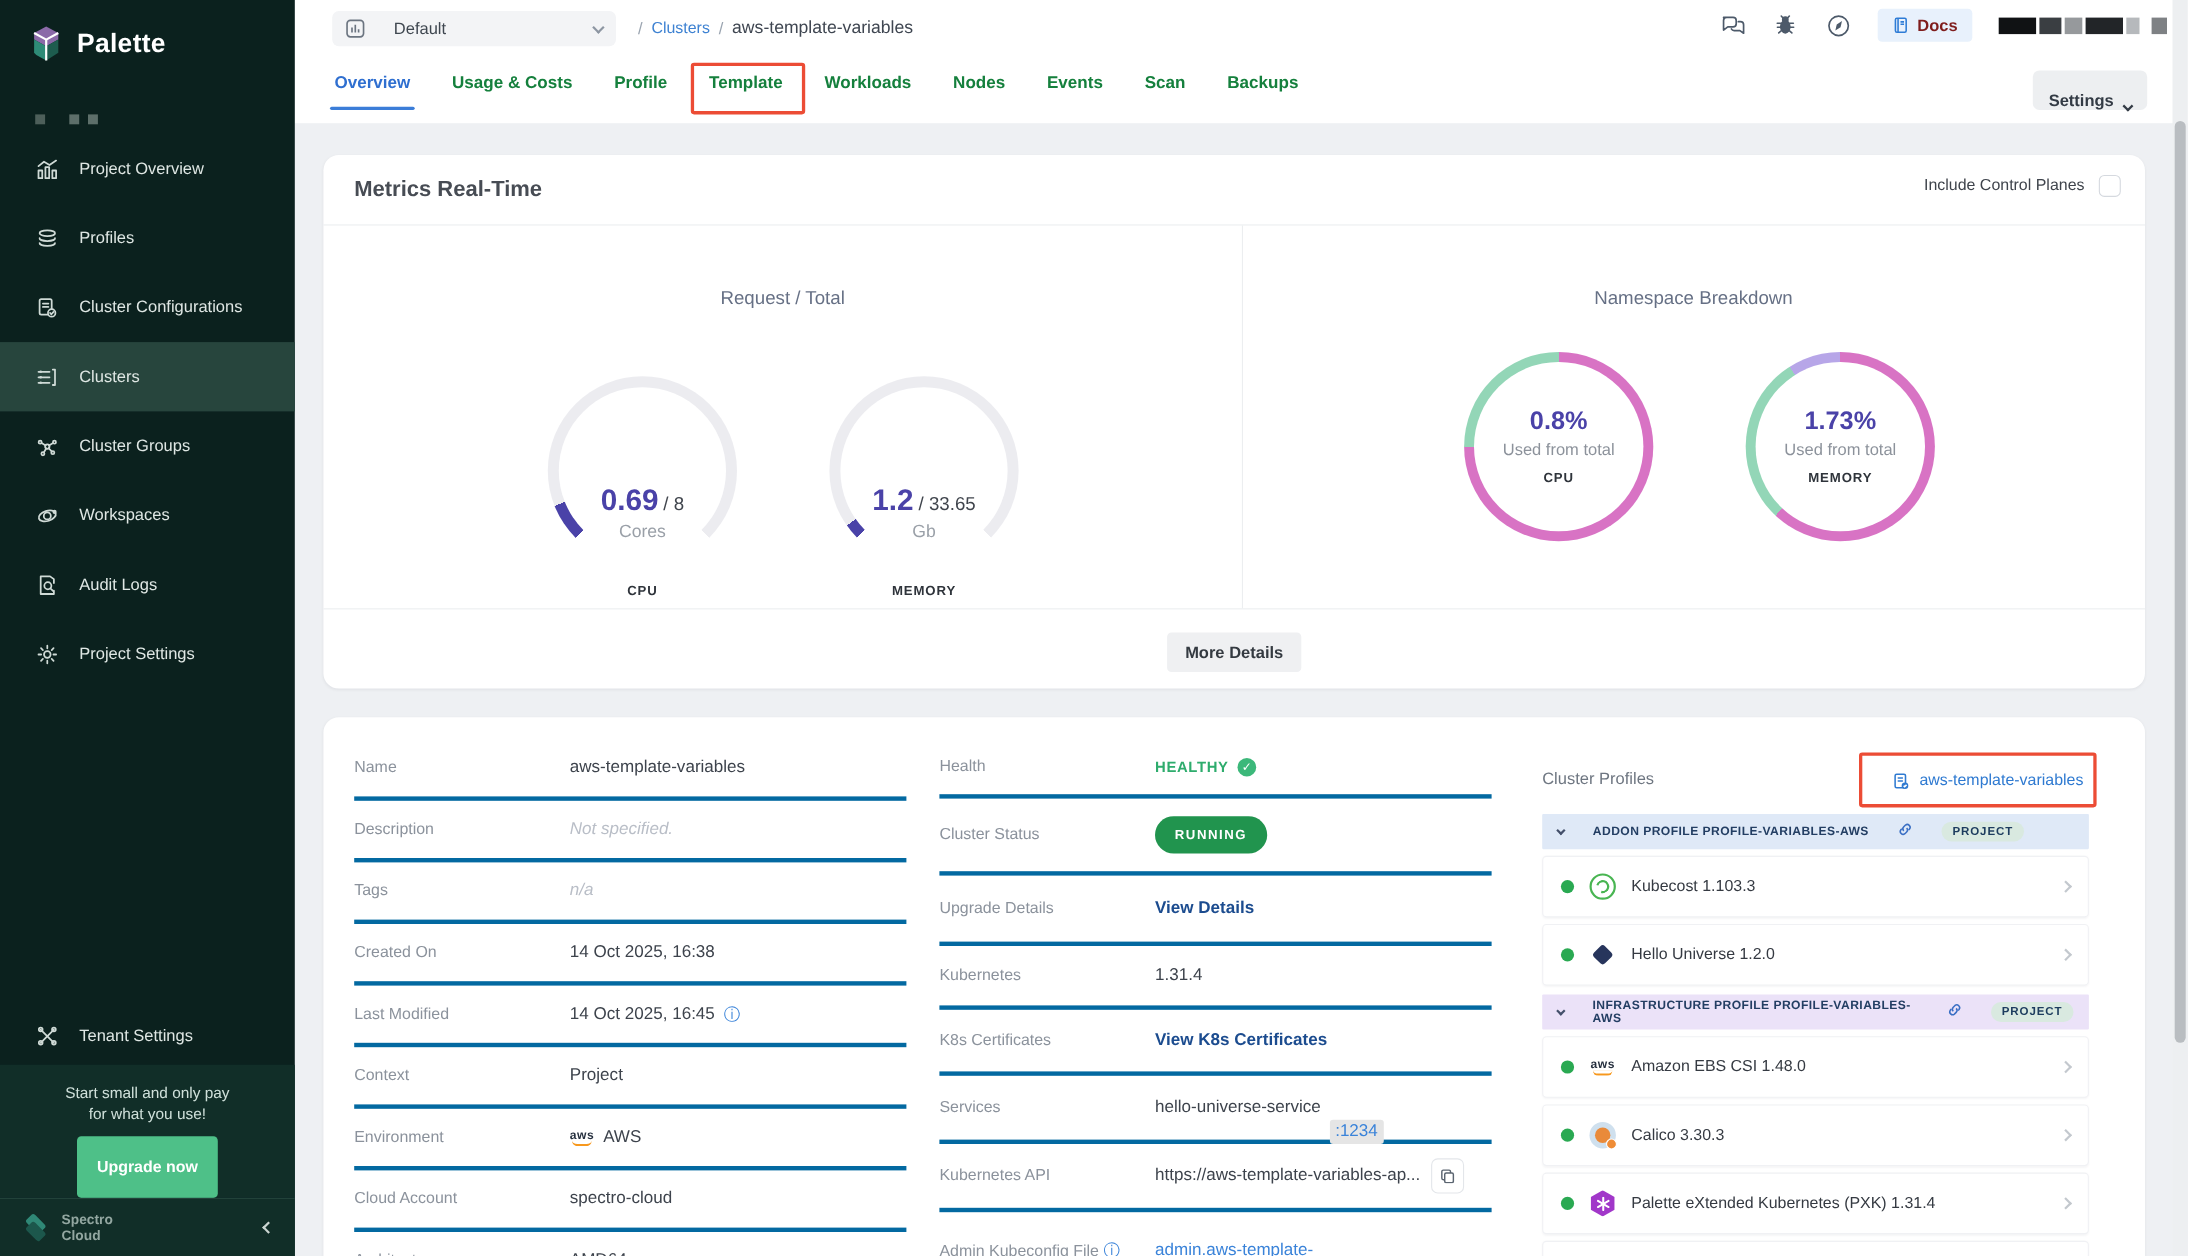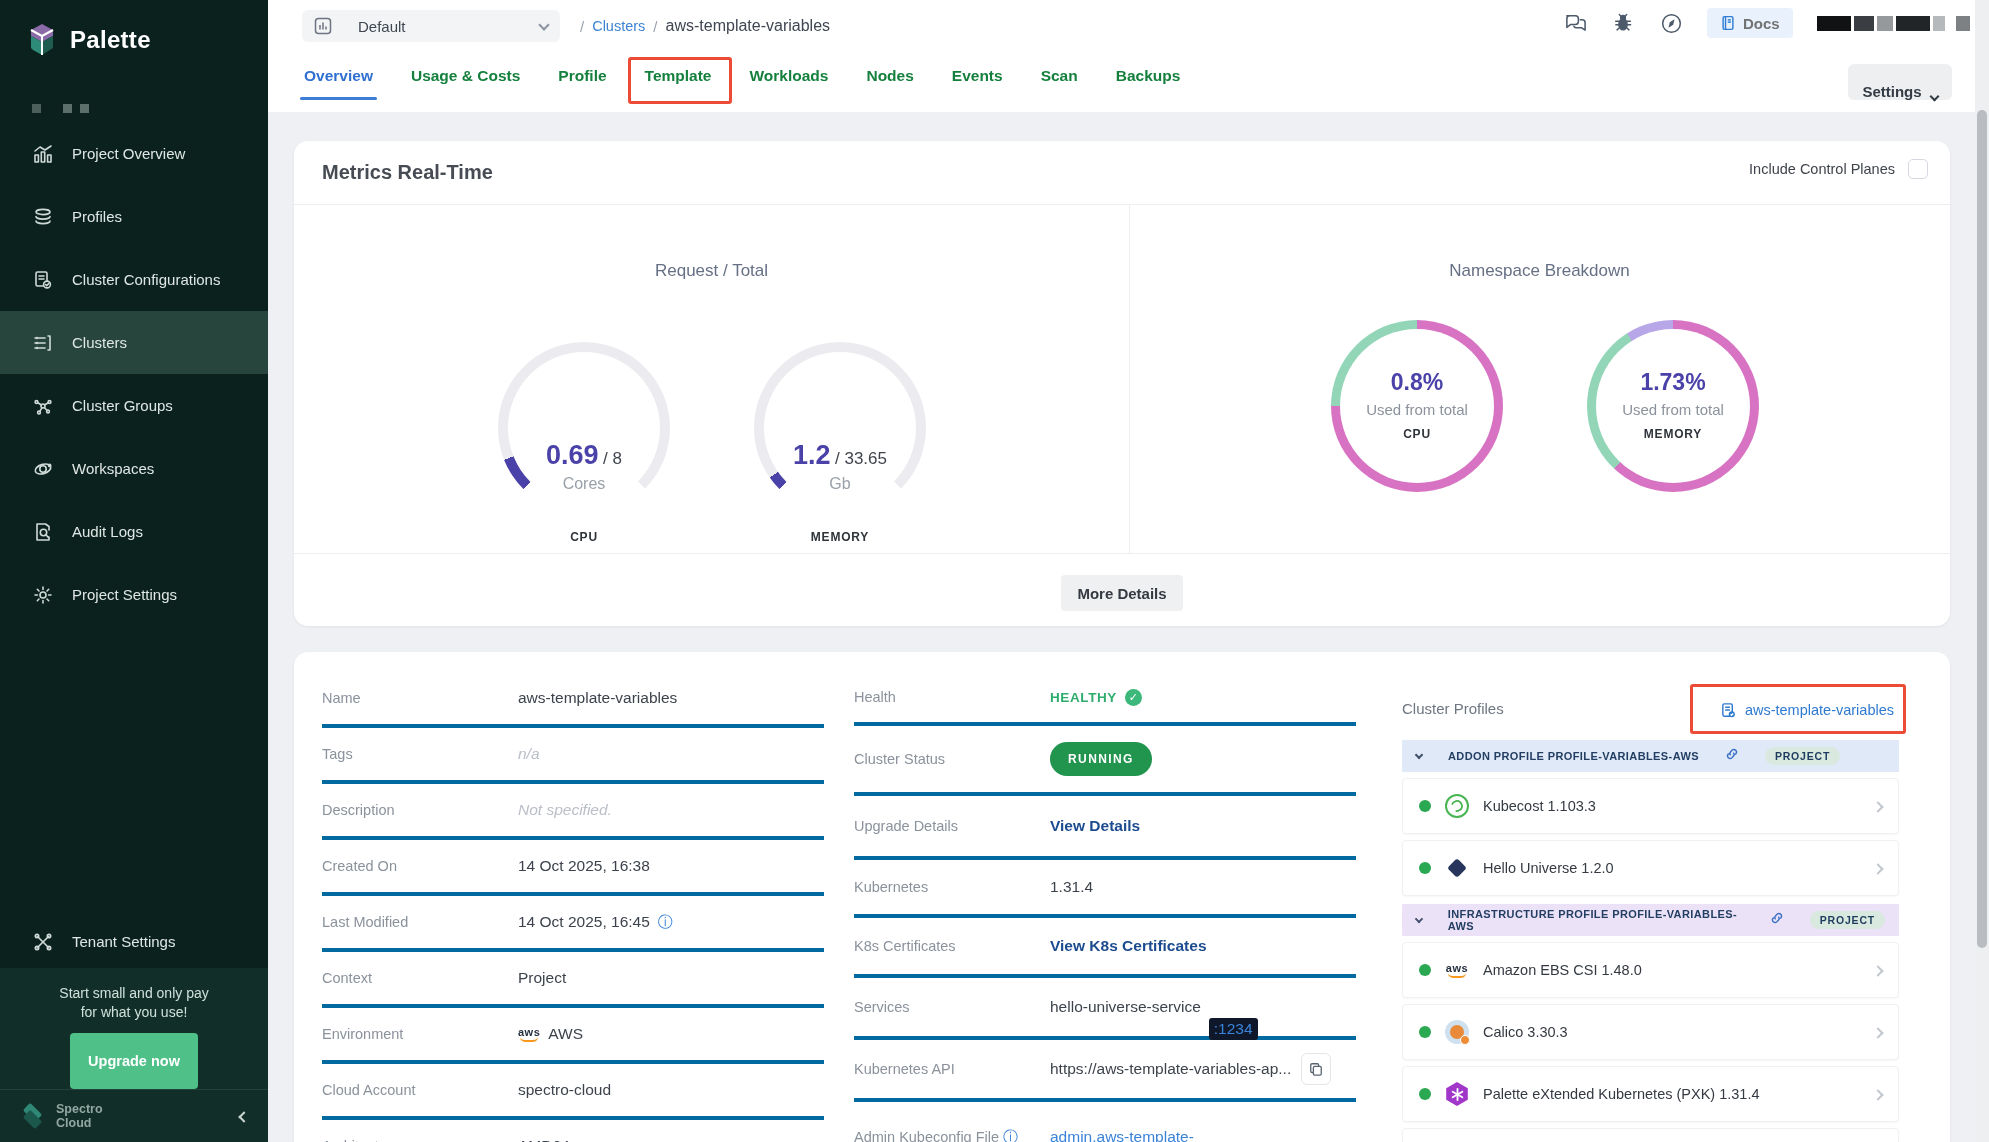--- a/index.html
+++ b/index.html
@@ -41,21 +41,21 @@
   .topbar { position:absolute; left:268px; top:0; width:1721px; height:112px; background:#fff; }
   .proj-select { position:absolute; left:34px; top:10px; width:258px; height:32px; background:#f3f4f6; border-radius:6px; display:flex; align-items:center; gap:26px; padding:0 12px; cursor:pointer; }
   .proj-select .plabel { font-size:15px; color:#3f4750; flex:1; }
   .crumbs { position:absolute; left:312px; top:10px; height:32px; display:flex; align-items:center; gap:8px; font-size:14.5px; }
   .crumb-sep { color:#9aa4b0; font-size:15px; }
   .crumb-link { color:#3e82d2; cursor:pointer; }
   .crumb-cur { color:#3f4651; font-size:16px; }
   .top-icons { position:absolute; top:8px; left:1295px; display:flex; align-items:center; gap:24px; }
   .tico { width:24px; height:24px; display:flex; align-items:center; justify-content:center; cursor:pointer; }
   .tico svg { stroke:#4d5a6a; fill:none; stroke-width:1.6; stroke-linecap:round; stroke-linejoin:round; }
-  .docs-btn { display:flex; align-items:center; gap:7px; background:#e8f1fc; border:none; border-radius:4px; height:30px; padding:0 13px; color:#737373; font-size:15px; font-weight:600; cursor:pointer; font-family:inherit; }
+  .docs-btn { display:flex; align-items:center; gap:7px; background:#e8f1fc; border:none; border-radius:4px; height:30px; padding:0 13px; color:#7f1d1d; font-size:15px; font-weight:600; cursor:pointer; font-family:inherit; }
   .docs-btn svg { stroke:#2e7cd6; fill:none; stroke-width:1.6; }
   .redact { display:flex; align-items:center; gap:3px; }
   .redact i { display:block; height:15px; }
 
   
   .tabs { position:absolute; left:34px; top:48px; display:flex; gap:34px; align-items:center; height:56px; }
   .tab { position:relative; font-size:15.5px; color:#15803d; font-weight:600; padding:0 2px; cursor:pointer; height:56px; display:flex; align-items:center; }
   .tab.active { color:#2f6fd0; }
   .tab.active::after { content:""; position:absolute; left:-2px; right:-2px; bottom:4px; height:3px; background:#3b7dd8; border-radius:2px; }
   .settings-btn { position:absolute; left:1580px; top:64px; width:104px; height:36px; background:#edeff1; border:none; border-radius:6px; font-size:15px; color:#333b45; font-weight:600; display:flex; align-items:flex-end; justify-content:center; gap:9px; cursor:pointer; font-family:inherit; }
@@ -106,21 +106,21 @@
   .dcol-mid { left:560px; width:502px; }
   .dlabel { width:196px; font-size:14.5px; color:#8b929c; flex:none; }
   .dvalue { font-size:15.5px; color:#3d434c; display:flex; align-items:center; gap:8px; }
   .muted { color:#b9bec7; font-style:italic; }
   .navy-link { color:#1c4c8f; font-weight:700; cursor:pointer; }
   .blue-link { color:#3a83d9; cursor:pointer; }
   .info-i { color:#3a83d9; font-size:15px; cursor:pointer; font-style:normal; }
   .healthy { color:#2eac6d; font-weight:700; font-size:13.5px; letter-spacing:.6px; }
   .check-circle { width:17px; height:17px; background:#3cb87a; border-radius:50%; color:#fff; font-size:11px; display:flex; align-items:center; justify-content:center; }
   .running-pill { background:#21944e; color:#fff; font-size:12px; font-weight:700; letter-spacing:1.4px; padding:10px 18px; border-radius:19px; }
-  .port-chip { color:#3a83d9; background:#0f172a; padding:2px 5px; border-radius:3px; cursor:pointer;margin-top:44px; }
+  .port-chip { color:#3a83d9; background:#e5e5e5; padding:2px 5px; border-radius:3px; cursor:pointer;margin-top:44px; }
   .copy-btn { width:30px; height:32px; border:1px solid #e3e6ea; border-radius:6px; background:#fff; display:flex; align-items:center; justify-content:center; cursor:pointer; margin-left:2px; }
   .copy-btn svg { stroke:#5a6470; fill:none; stroke-width:1.5; }
   .aws-logo { display:inline-flex; flex-direction:column; align-items:center; line-height:10px; }
   .aws-logo b { font-size:11px; font-weight:700; color:#252f3e; letter-spacing:.5px; }
   .aws-logo i { width:18px; height:5px; border-bottom:2px solid #f7981d; border-radius:0 0 9px 9px; }
 
   
   .cp-title { position:absolute; left:1108px; top:48px; font-size:15px; color:#6e7681; }
   .cp-link { position:absolute; left:1412px; top:40px; width:188px; height:36px; display:flex; align-items:center; justify-content:flex-end; gap:8px; font-size:14.5px; color:#2f7ad1; cursor:pointer; }
   .cp-link svg { stroke:#2f7ad1; fill:none; stroke-width:1.5; }
@@ -428,26 +428,26 @@
   </div>
 
   <div class="card details-card">
 
     <div class="dcol dcol-left">
       <div class="drow">
         <span class="dlabel">Name</span>
         <span class="dvalue">aws-template-variables</span>
       </div>
       <div class="drow">
+        <span class="dlabel">Description</span>
+        <span class="dvalue muted">Not specified.</span>
+      </div>
+      <div class="drow">
         <span class="dlabel">Tags</span>
         <span class="dvalue muted">n/a</span>
-      </div>
-      <div class="drow">
-        <span class="dlabel">Description</span>
-        <span class="dvalue muted">Not specified.</span>
       </div>
       <div class="drow">
         <span class="dlabel">Created On</span>
         <span class="dvalue">14 Oct 2025, 16:38</span>
       </div>
       <div class="drow">
         <span class="dlabel">Last Modified</span>
         <span class="dvalue">
             <span>14 Oct 2025, 16:45</span>
           <span class="info-i">ⓘ</span>

